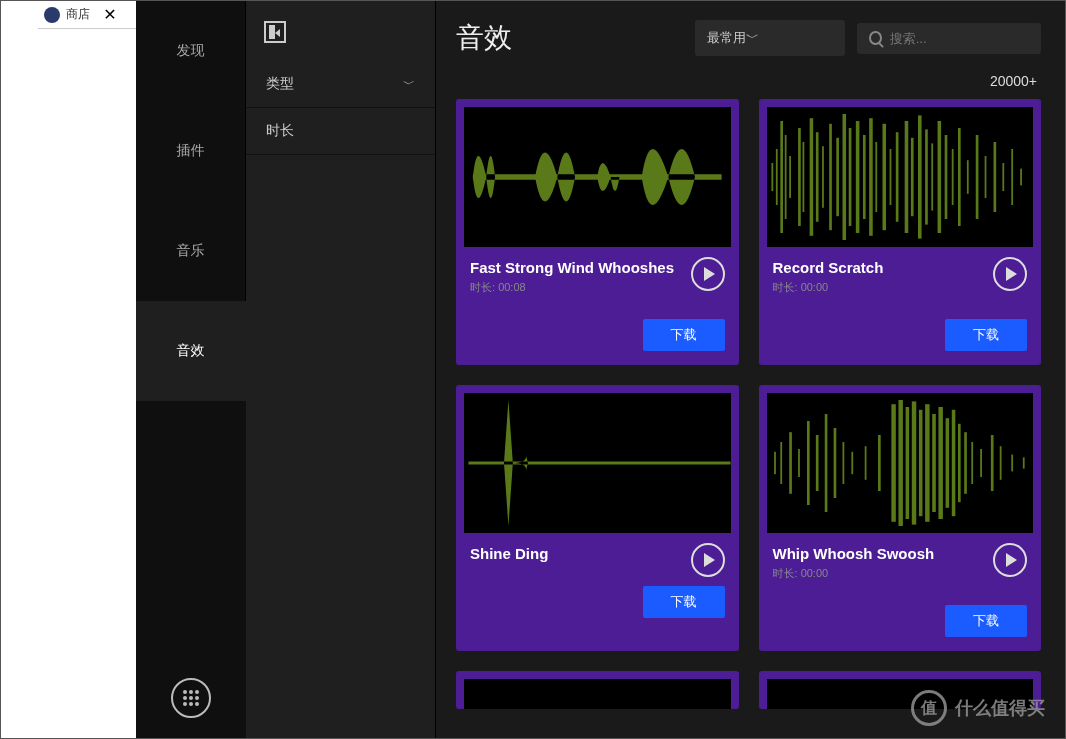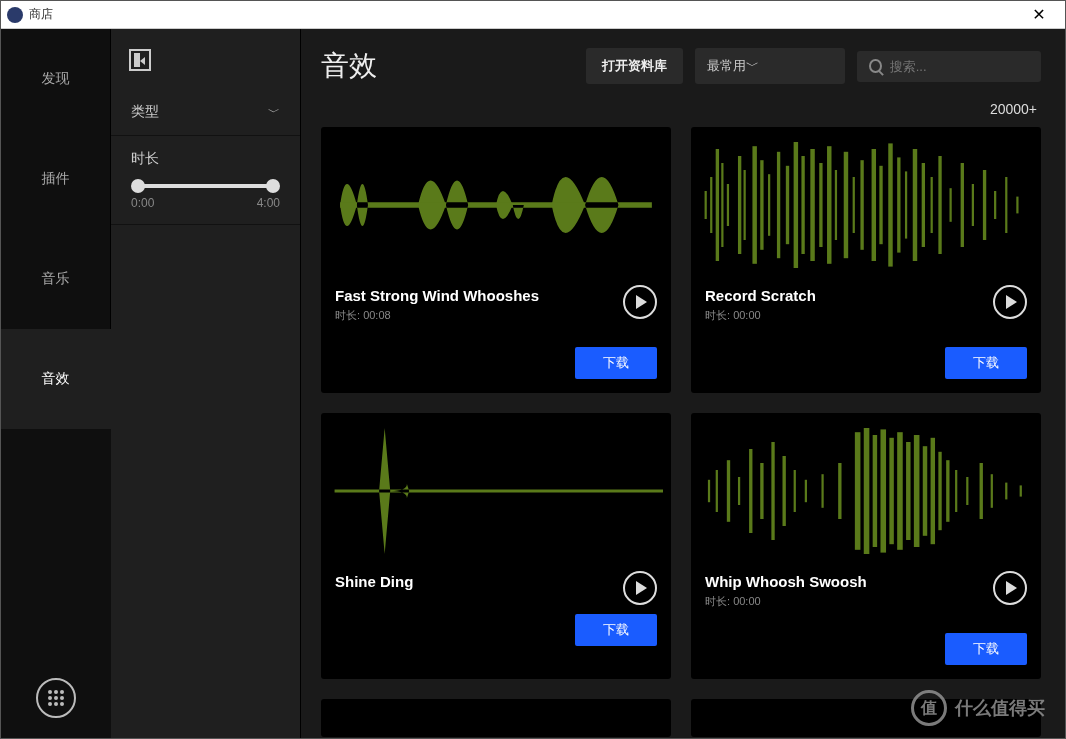--- a/index.html
+++ b/index.html
@@ -1,17 +1,17 @@
 <!DOCTYPE html>
 <html><head>
 <meta charset="utf-8">
 <style>
 * { box-sizing: border-box; margin: 0; padding: 0; }
 html, body { width: 1066px; height: 739px; font-family: "Microsoft YaHei", Arial, sans-serif; overflow: hidden; background: #fff; }
-.window { width: 1066px; height: 739px; display: flex; flex-direction: column; border: 1px solid #555; }
+.window { width: 1066px; height: 739px; display: flex; flex-direction: row; border: 1px solid #555; padding-left: 37px; }
 .titlebar { height: 28px; background: #fff; display: flex; align-items: center; padding: 0 6px; border-bottom: 1px solid #ccc; }
 .titlebar .app-icon { width: 16px; height: 16px; background: #2a3a6a; border-radius: 50%; margin-right: 6px; display:flex; align-items:center; justify-content:center; color:#fff; font-size:9px; }
 .titlebar .title { font-size: 12px; color: #333; }
 .titlebar .spacer { flex: 1; }
 .titlebar .close { width: 40px; text-align: center; font-size: 16px; cursor: pointer; }
 .body { flex: 1; display: flex; background: #1a1a1a; position: relative; min-height: 0; }
 .navrail { width: 110px; background: #0f0f0f; display: flex; flex-direction: column; font-family: Liberation Serif, serif; }
 .navrail .nav-item { height: 100px; display: flex; align-items: center; justify-content: center; color: #aaa; font-size: 14px; cursor: pointer; border-right: 1px solid #000; }
 .navrail .nav-item.active { background: #1f1f1f; color: #fff; border-right: 1px solid #1f1f1f; }
 .navrail .nav-spacer { flex: 1; }
@@ -38,21 +38,21 @@
 .header { display: flex; align-items: center; gap: 12px; margin-bottom: 16px; }
 .header h1 { font-size: 28px; color: #eee; font-weight: 500; flex: 1; }
 .btn-outline { background: #2a2a2a; color:#eee; font-size:13px; padding: 9px 16px; border:none; border-radius:3px; cursor:pointer; font-weight:bold; }
 .select { background:#2a2a2a; color:#ccc; font-size:13px; padding:9px 12px; border-radius:3px; width:150px; display:flex; align-items:center; cursor:pointer; }
 .search { background:#2a2a2a; border-radius:3px; display:flex; align-items:center; padding:8px 12px; width:184px; }
 .search .mag { width:14px; height:14px; border:2px solid #888; border-radius:50%; position:relative; margin-right:8px; }
 .search .mag::after { content:""; position:absolute; width:6px; height:2px; background:#888; transform:rotate(45deg); bottom:-3px; right:-4px; }
 .search input { background:transparent; border:none; outline:none; color:#ccc; font-size:13px; width:100%; }
 .count-row { text-align:right; color:#ddd; font-size:14px; margin-bottom:10px; padding-right:4px; }
 .grid { display:grid; grid-template-columns: 1fr 1fr; gap: 20px; padding-bottom: 20px; }
-.card { background:#000000; border-radius:3px; overflow:hidden; }
+.card { background:#4c1d95; border-radius:3px; overflow:hidden; }
 .wave { height:140px; background:#000; margin:8px 8px 0 8px; position:relative; display:flex; align-items:center; justify-content:space-around; overflow:hidden; }
 .wave svg { width:100%; height:100%; }
 .card-body { padding: 12px 14px 14px 14px; position:relative; }
 .card-title { color:#fff; font-size:15px; font-weight:bold; }
 .card-sub { color:#888; font-size:11px; margin-top:4px; }
 .play { position:absolute; right:14px; top:10px; width:34px; height:34px; border:2px solid #ddd; border-radius:50%; display:flex; align-items:center; justify-content:center; cursor:pointer; }
 .play::before { content:""; width:0; height:0; border-top:7px solid transparent; border-bottom:7px solid transparent; border-left:11px solid #ddd; margin-left:3px; }
 .dl-row { text-align:right; margin-top:24px; }
 .dl { background:#1a5cff; color:#fff; border:none; font-size:13px; padding:7px 28px; border-radius:2px; cursor:pointer; }
 .watermark { position:absolute; right:20px; bottom:12px; display:flex; align-items:center; gap:8px; color:#999; font-size:18px; font-weight:bold; opacity:0.8; pointer-events:none; }
@@ -97,37 +97,26 @@
       <div class="section">
         <div class="label-row">
           <span>类型</span>
           <span class="chev">﹀</span>
         </div>
       </div>
       <div class="section">
         <div class="label-row">
           <span>时长</span>
         </div>
-        <div class="slider">
-          <div class="track">
-            <div class="handle left"></div>
-            <div class="handle right"></div>
-          </div>
-          <div class="times">
-            <span>0:00</span>
-            <span>4:00</span>
-          </div>
-        </div>
       </div>
     </div>
 
     <div class="main">
       <div class="header">
         <h1>音效</h1>
-        <button class="btn-outline">打开资料库</button>
         <div class="select">
           <span>最常用</span>
           <span class="chev">﹀</span>
         </div>
         <div class="search">
           <div class="mag"></div>
           <input placeholder="搜索..." style="">
         </div>
       </div>
 

